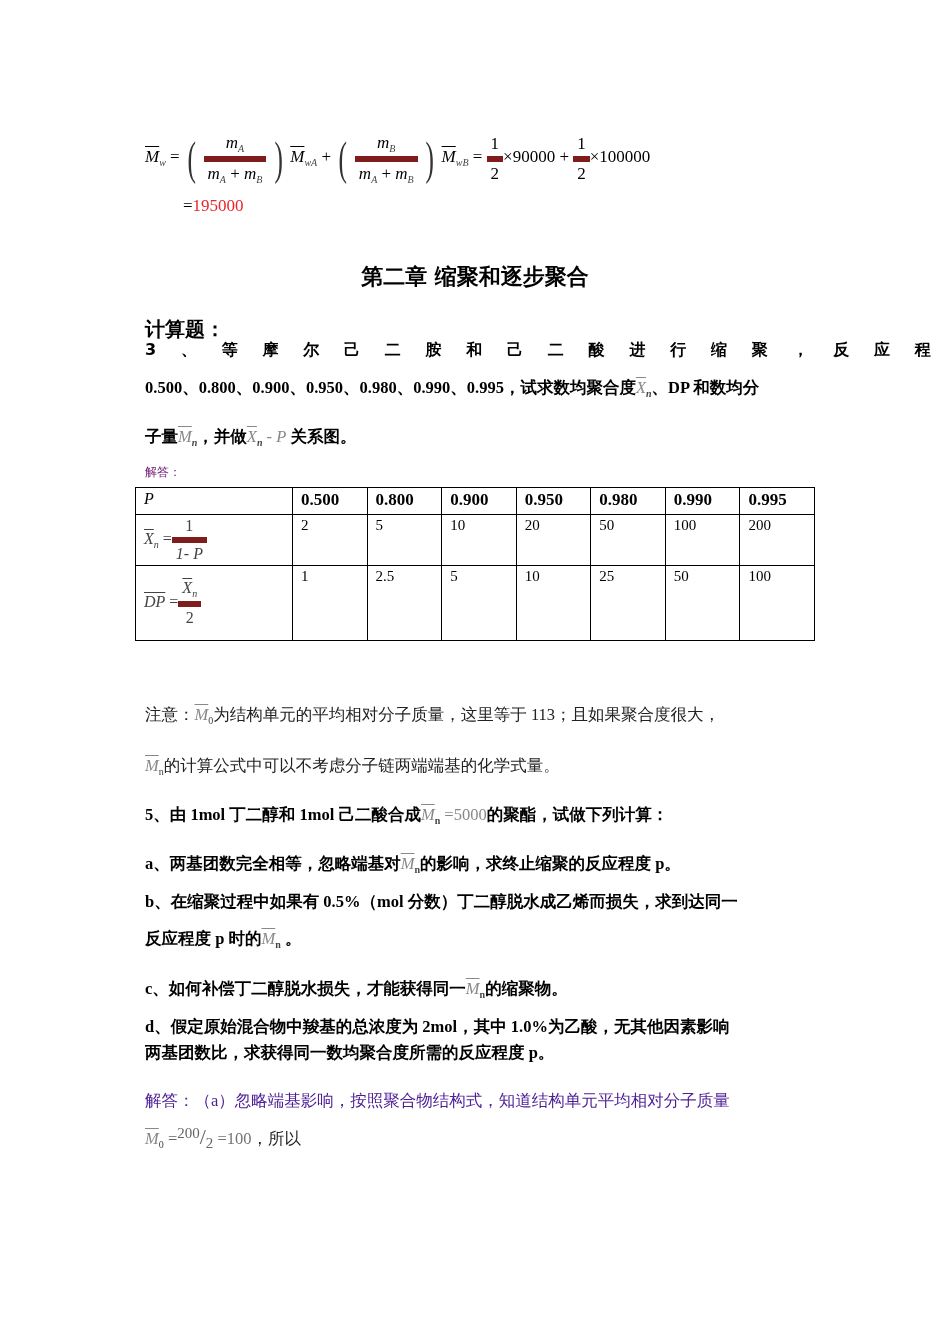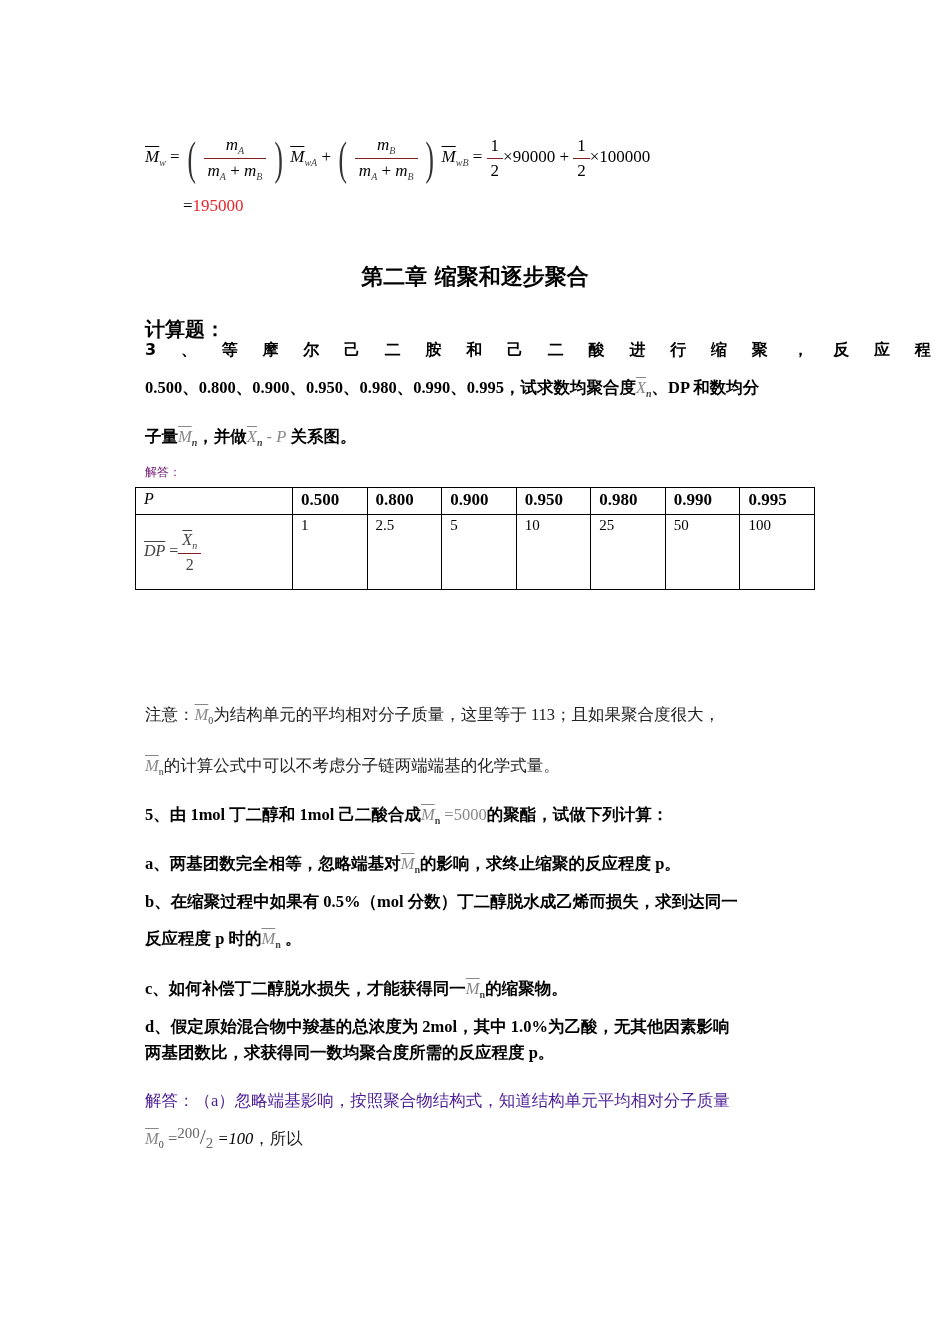--- a/index.html
+++ b/index.html
@@ -5,21 +5,21 @@
   html, body { margin: 0; padding: 0; background: #ffffff; }
   body { width: 950px; height: 1344px; position: relative; overflow: hidden;
          font-family: "Liberation Serif", "DejaVu Serif", serif; color: #000; }
   .abs { position: absolute; }
   .math { font-family: "Liberation Serif", serif; }
   .it { font-style: italic; }
   .ov { text-decoration: overline; }
   .sub { font-size: 10px; vertical-align: -4px; font-style: italic; color: #444; }
   .sub0 { font-size: 10px; vertical-align: -4px; color: #444; }
   .frac { display: inline-block; vertical-align: middle; text-align: center; }
-  .frac .num { display: block; padding: 0 4px 2px; border-bottom: 1px solid #7f1d1d; }
+  .frac .num { display: block; padding: 0 4px 2px; border-bottom: 6px solid #7f1d1d; }
   .frac .den { display: block; padding: 2px 4px 0; }
   .paren { font-size: 46px; font-weight: 100; vertical-align: middle; color: #333; transform: scaleX(0.55); display: inline-block; }
   .red { color: #e8262a; }
   .bold { font-weight: bold; }
   .line { font-size: 17px; white-space: nowrap; }
   .title { font-family: "DejaVu Sans", sans-serif; font-weight: bold; font-size: 22px; }
   .gray-math { color: #888; font-style: italic; }
   table.data { border-collapse: collapse; position: absolute; left: 135px; top: 487px; width: 680px; font-size: 15px; }
   table.data td { border: 1px solid #000; vertical-align: top; padding: 2px 8px; }
   table.data .hdr td { font-weight: bold; font-size: 17px; height: 22px; }
@@ -75,20 +75,33 @@
       <tr class="hdr">
     <td class="first it" style="font-weight:normal;">P</td>
     <td>0.500</td>
     <td>0.800</td>
     <td>0.900</td>
     <td>0.950</td>
     <td>0.980</td>
     <td>0.990</td>
     <td>0.995</td>
   </tr>
+  <tr style="height:50px;">
+    <td class="first" style="color:#444;">
+      <span class="it ov">X</span><span class="sub">n</span>
+      <span>=</span><span class="frac" style="font-size:16px;"><span class="num">1</span><span class="den it">1- P</span></span>
+    </td>
+    <td>2</td>
+    <td>5</td>
+    <td>10</td>
+    <td>20</td>
+    <td>50</td>
+    <td>100</td>
+    <td>200</td>
+  </tr>
   <tr style="height:75px;">
     <td class="first" style="color:#444; vertical-align:middle;">
       <span class="it ov">DP</span>
       <span>=</span><span class="frac" style="font-size:16px;"><span class="num"><span class="it ov">X</span><span class="sub">n</span></span><span class="den">2</span></span>
     </td>
     <td>1</td>
     <td>2.5</td>
     <td>5</td>
     <td>10</td>
     <td>25</td>
@@ -116,14 +129,14 @@
   <span>反应程度 p 时的</span><span class="gray-math ov" style="font-weight:normal;">M</span><span class="sub0">n</span><span> 。</span>
 </div>
 <div class="abs line bold" style="left:145px; top:978px; font-size:16.5px;">
   <span>c、如何补偿丁二醇脱水损失，才能获得同一</span><span class="gray-math ov" style="font-weight:normal;">M</span><span class="sub0">n</span><span>的缩聚物。</span>
 </div>
 <div class="abs line bold" style="left:145px; top:1016px; font-size:16.5px;">d、假定原始混合物中羧基的总浓度为 2mol，其中 1.0%为乙酸，无其他因素影响</div>
 <div class="abs line bold" style="left:145px; top:1042px; font-size:16.5px;">两基团数比，求获得同一数均聚合度所需的反应程度 p。</div>
 
 <div class="abs line" style="left:145px; top:1090px; font-size:16.5px; color:#4c1d95;">解答：（a）忽略端基影响，按照聚合物结构式，知道结构单元平均相对分子质量</div>
 <div class="abs line" style="left:145px; top:1124px; font-size:16.5px; color:#222;">
-  <span class="gray-math ov">M</span><span class="sub0">0</span><span style="color:#666;"> =</span><sup style="color:#666; font-size:15px;">200</sup><span style="color:#666; font-size:22px;">/</span><sub style="color:#666; font-size:15px;">2</sub><span style="color:#000000;font-style:italic;"> =100</span><span>，所以</span>
+  <span class="gray-math ov">M</span><span class="sub0">0</span><span style="color:#666;"> =</span><sup style="color:#666; font-size:15px;">200</sup><span style="color:#666; font-size:22px;">/</span><sub style="color:#666; font-size:15px;">2</sub><span style="color:#737373;"> =100</span><span>，所以</span>
 </div>
 
 </body></html>

